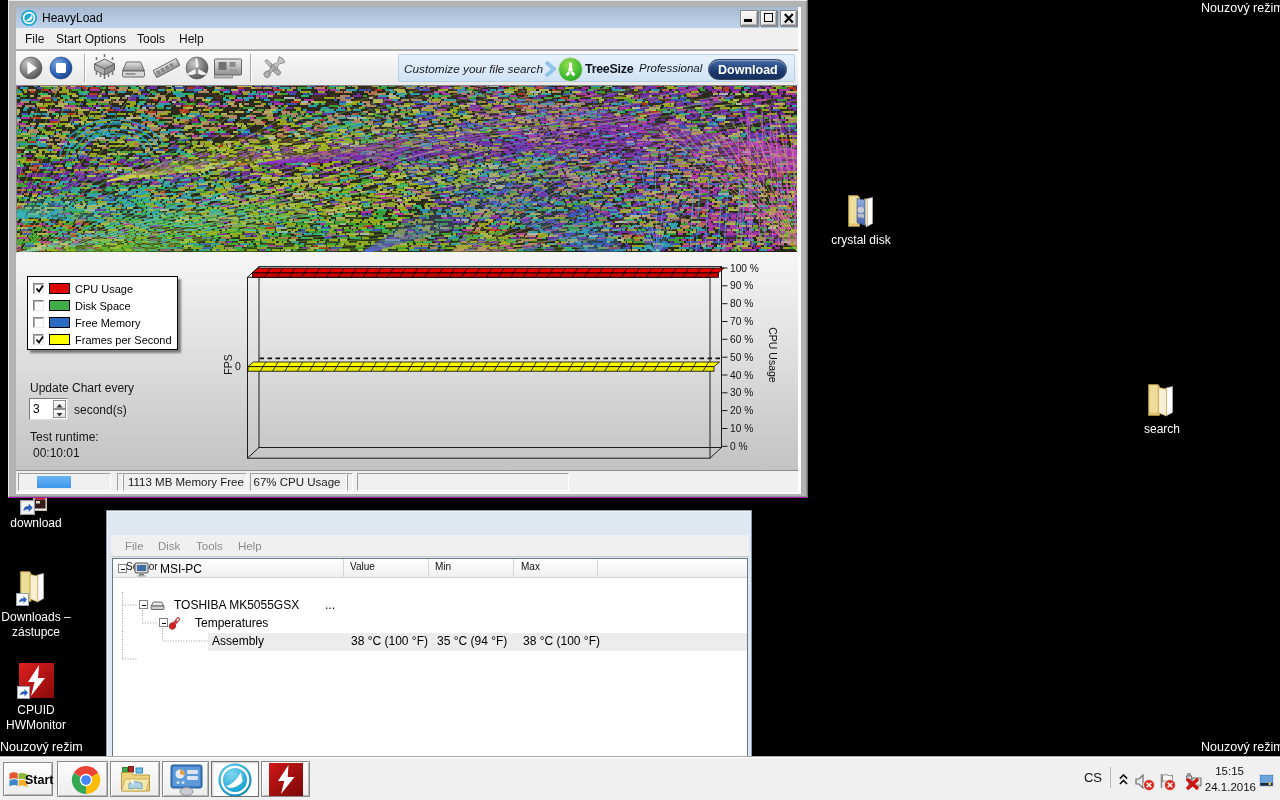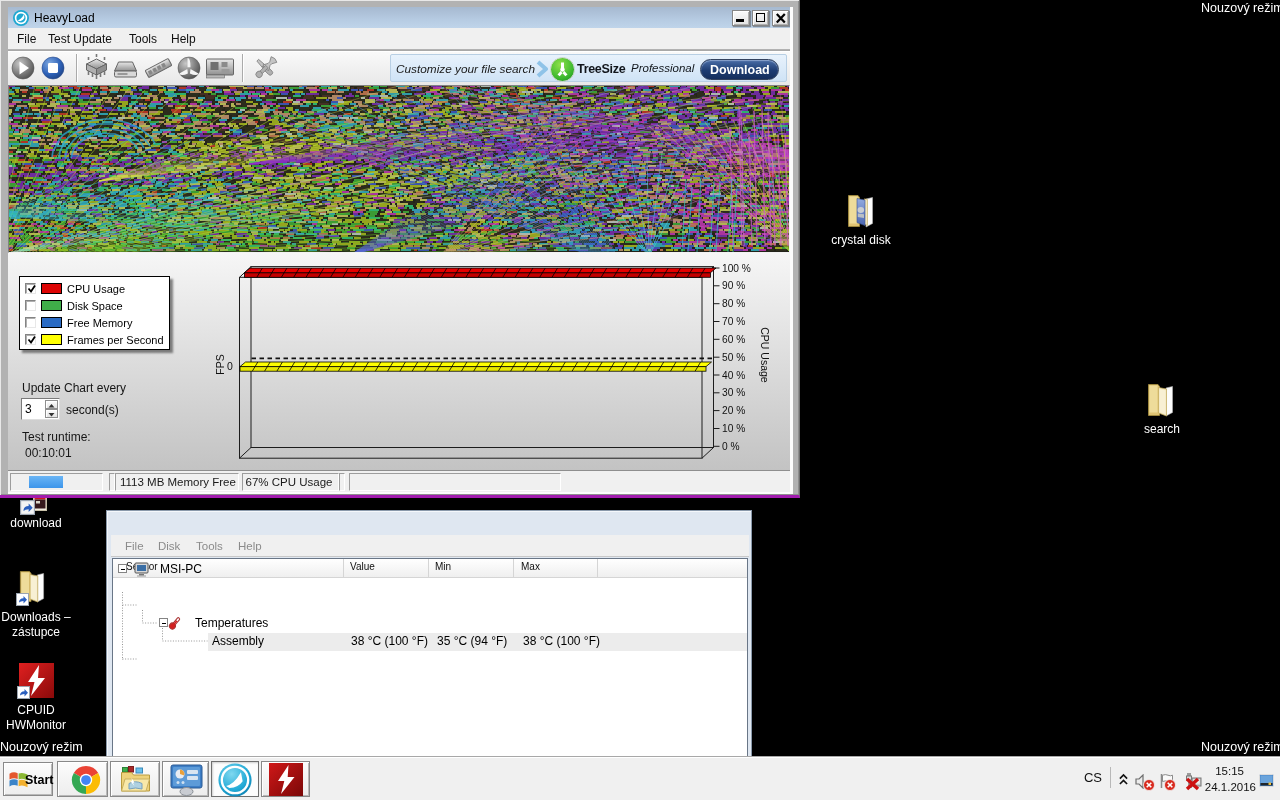--- a/index.html
+++ b/index.html
@@ -5,22 +5,22 @@
  font-family:"Liberation Sans",sans-serif;-webkit-font-smoothing:antialiased}
 .abs{position:absolute}
 .txt{position:absolute;white-space:nowrap}
 
 .cap{position:absolute;width:17.5px;height:16px;background:linear-gradient(#fafafa,#ececec 60%,#e2e2e2);
  border:1px solid #868686;box-shadow:inset 1px 1px 0 #fff,inset -1px -1px 0 #b0b0b0,1px 1px 1px rgba(70,70,70,.5)}
 .cap .mingl{position:absolute;left:3px;bottom:3px;width:7.5px;height:2.2px;background:#000}
 .cap .maxgl{position:absolute;left:3.5px;top:2.8px;width:9px;height:9px;border:1.9px solid #000}
 .cap svg{position:absolute;left:1.5px;top:1.5px}
 
-#hl{position:absolute;left:0;top:0;width:800px;height:498px;background:#b2b2b2;
- border-right:1px solid #6e6e6e;border-bottom:3px solid #a21caf;
+#hl{position:absolute;left:8px;top:0;width:800px;height:498px;background:#b2b2b2;
+ border-right:1px solid #6e6e6e;border-bottom:1px solid #a21caf;
  box-shadow:inset 1px 1px 0 #e8e8e8, inset -1px -1px 0 #8f8f8f}
 #hl-title{position:absolute;left:8px;top:7px;width:782px;height:21px;
  background:linear-gradient(#a6b9d0,#b6cbe2 60%,#bfd4ea)}
 #hl-menu{position:absolute;left:8px;top:28px;width:782px;height:21px;background:#f0f0f0;
  font-size:12px;color:#101010}
 #hl-menu span{position:absolute;top:4px}
 #hl-tool{position:absolute;left:8px;top:50px;width:782px;height:35px;
  background:linear-gradient(#fafafa,#e8e8e8);border-top:1px solid #a8a8a8;box-shadow:inset 0 1px 0 #fff}
 #hl-canvas{position:absolute;left:8px;top:85px;width:782px;height:168px;
  border:1px solid #828282;border-right-color:#f2f2f2;border-bottom-color:#f2f2f2;background:#23231a}
@@ -157,21 +157,21 @@
         <div class="maxgl"></div>
       </div>
       <div class="cap" style="left:763.5px;top:2.5px">
         <svg width="14" height="13">
           <path d="M2.8 2L10.8 10.6M10.8 2L2.8 10.6" stroke="#000" stroke-width="2.2"></path>
         </svg>
       </div>
     </div>
     <div id="hl-menu">
       <span style="left:9px">File</span>
-      <span style="left:40px">Test Update</span>
+      <span style="left:40px">Start Options</span>
       <span style="left:121px">Tools</span>
       <span style="left:163px">Help</span>
     </div>
     <div id="hl-tool">
       <svg class="abs" style="left:0;top:0" width="786" height="35" viewBox="0 0 786 35">
         <g transform="translate(-7.5,0)">
           <defs>
             <radialGradient id="gsph" cx="0.35" cy="0.3" r="0.8">
               <stop offset="0" stop-color="#c8c8c8"></stop>
               <stop offset="0.6" stop-color="#7a7a7a"></stop>
@@ -431,20 +431,31 @@
           <i></i>
         </div>
         <div class="ticon" style="left:20px"><svg width="16" height="16" viewBox="0 0 16 16">
             <rect x="1" y="2" width="13" height="10" rx="1" fill="#d7d7d7" stroke="#555"></rect>
             <rect x="3" y="4" width="9" height="6" fill="#3a6ea5"></rect>
             <rect x="5" y="13" width="5" height="1.5" fill="#777"></rect>
             <rect x="3" y="14.5" width="9" height="1" fill="#999"></rect>
           </svg></div>
         <span style="left:46px">MSI-PC</span>
       </div>
+      <div class="trow" style="top:37px">
+        <div class="pm" style="left:25px">
+          <i></i>
+        </div>
+        <div class="ticon" style="left:35px"><svg width="17" height="16" viewBox="0 0 17 16">
+            <path d="M2 9l2.5-4h8L15 9z" fill="#e8e8e8" stroke="#666"></path>
+            <rect x="2" y="9" width="13" height="3.5" rx="1" fill="#cfcfcf" stroke="#666"></rect>
+          </svg></div>
+        <span style="left:60px">TOSHIBA MK5055GSX</span>
+        <span style="left:211px">...</span>
+      </div>
       <div class="trow" style="top:55px">
         <div class="pm" style="left:45px">
           <i></i>
         </div>
         <div class="ticon" style="left:53px"><svg width="16" height="16" viewBox="0 0 16 16">
             <g transform="rotate(40 8 8)">
               <rect x="6.7" y="1.5" width="2.6" height="9" rx="1.3" fill="#fff" stroke="#a33"></rect>
               <circle cx="8" cy="12" r="3" fill="#d42020" stroke="#a33"></circle>
               <rect x="7.2" y="5" width="1.6" height="7" fill="#d42020"></rect>
             </g>

